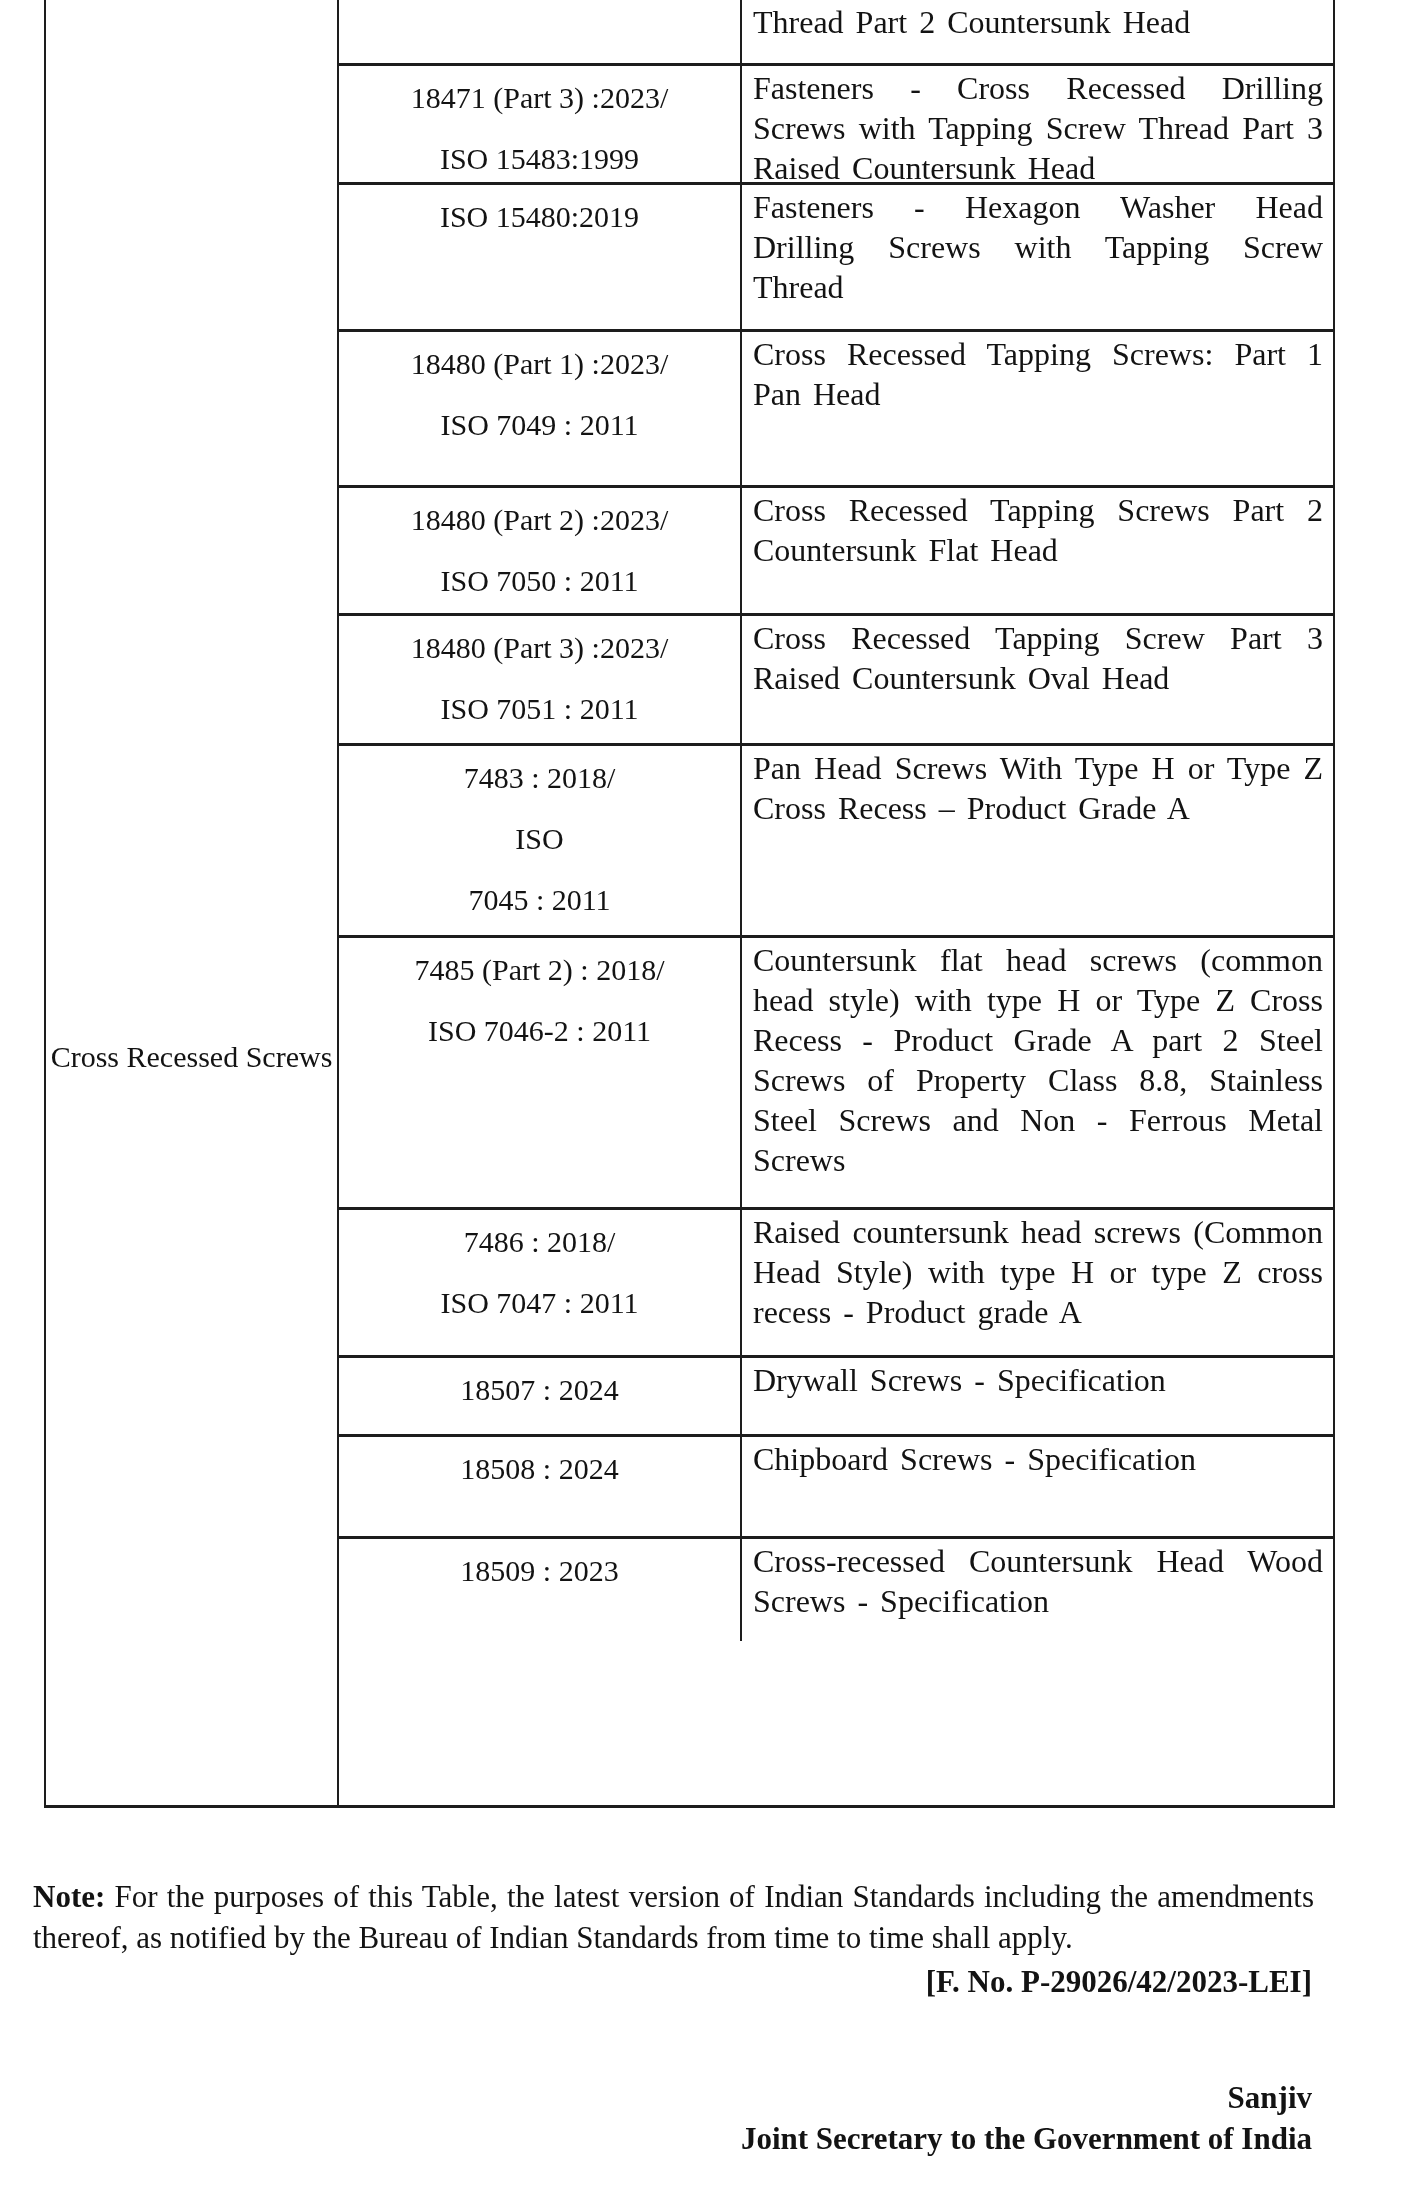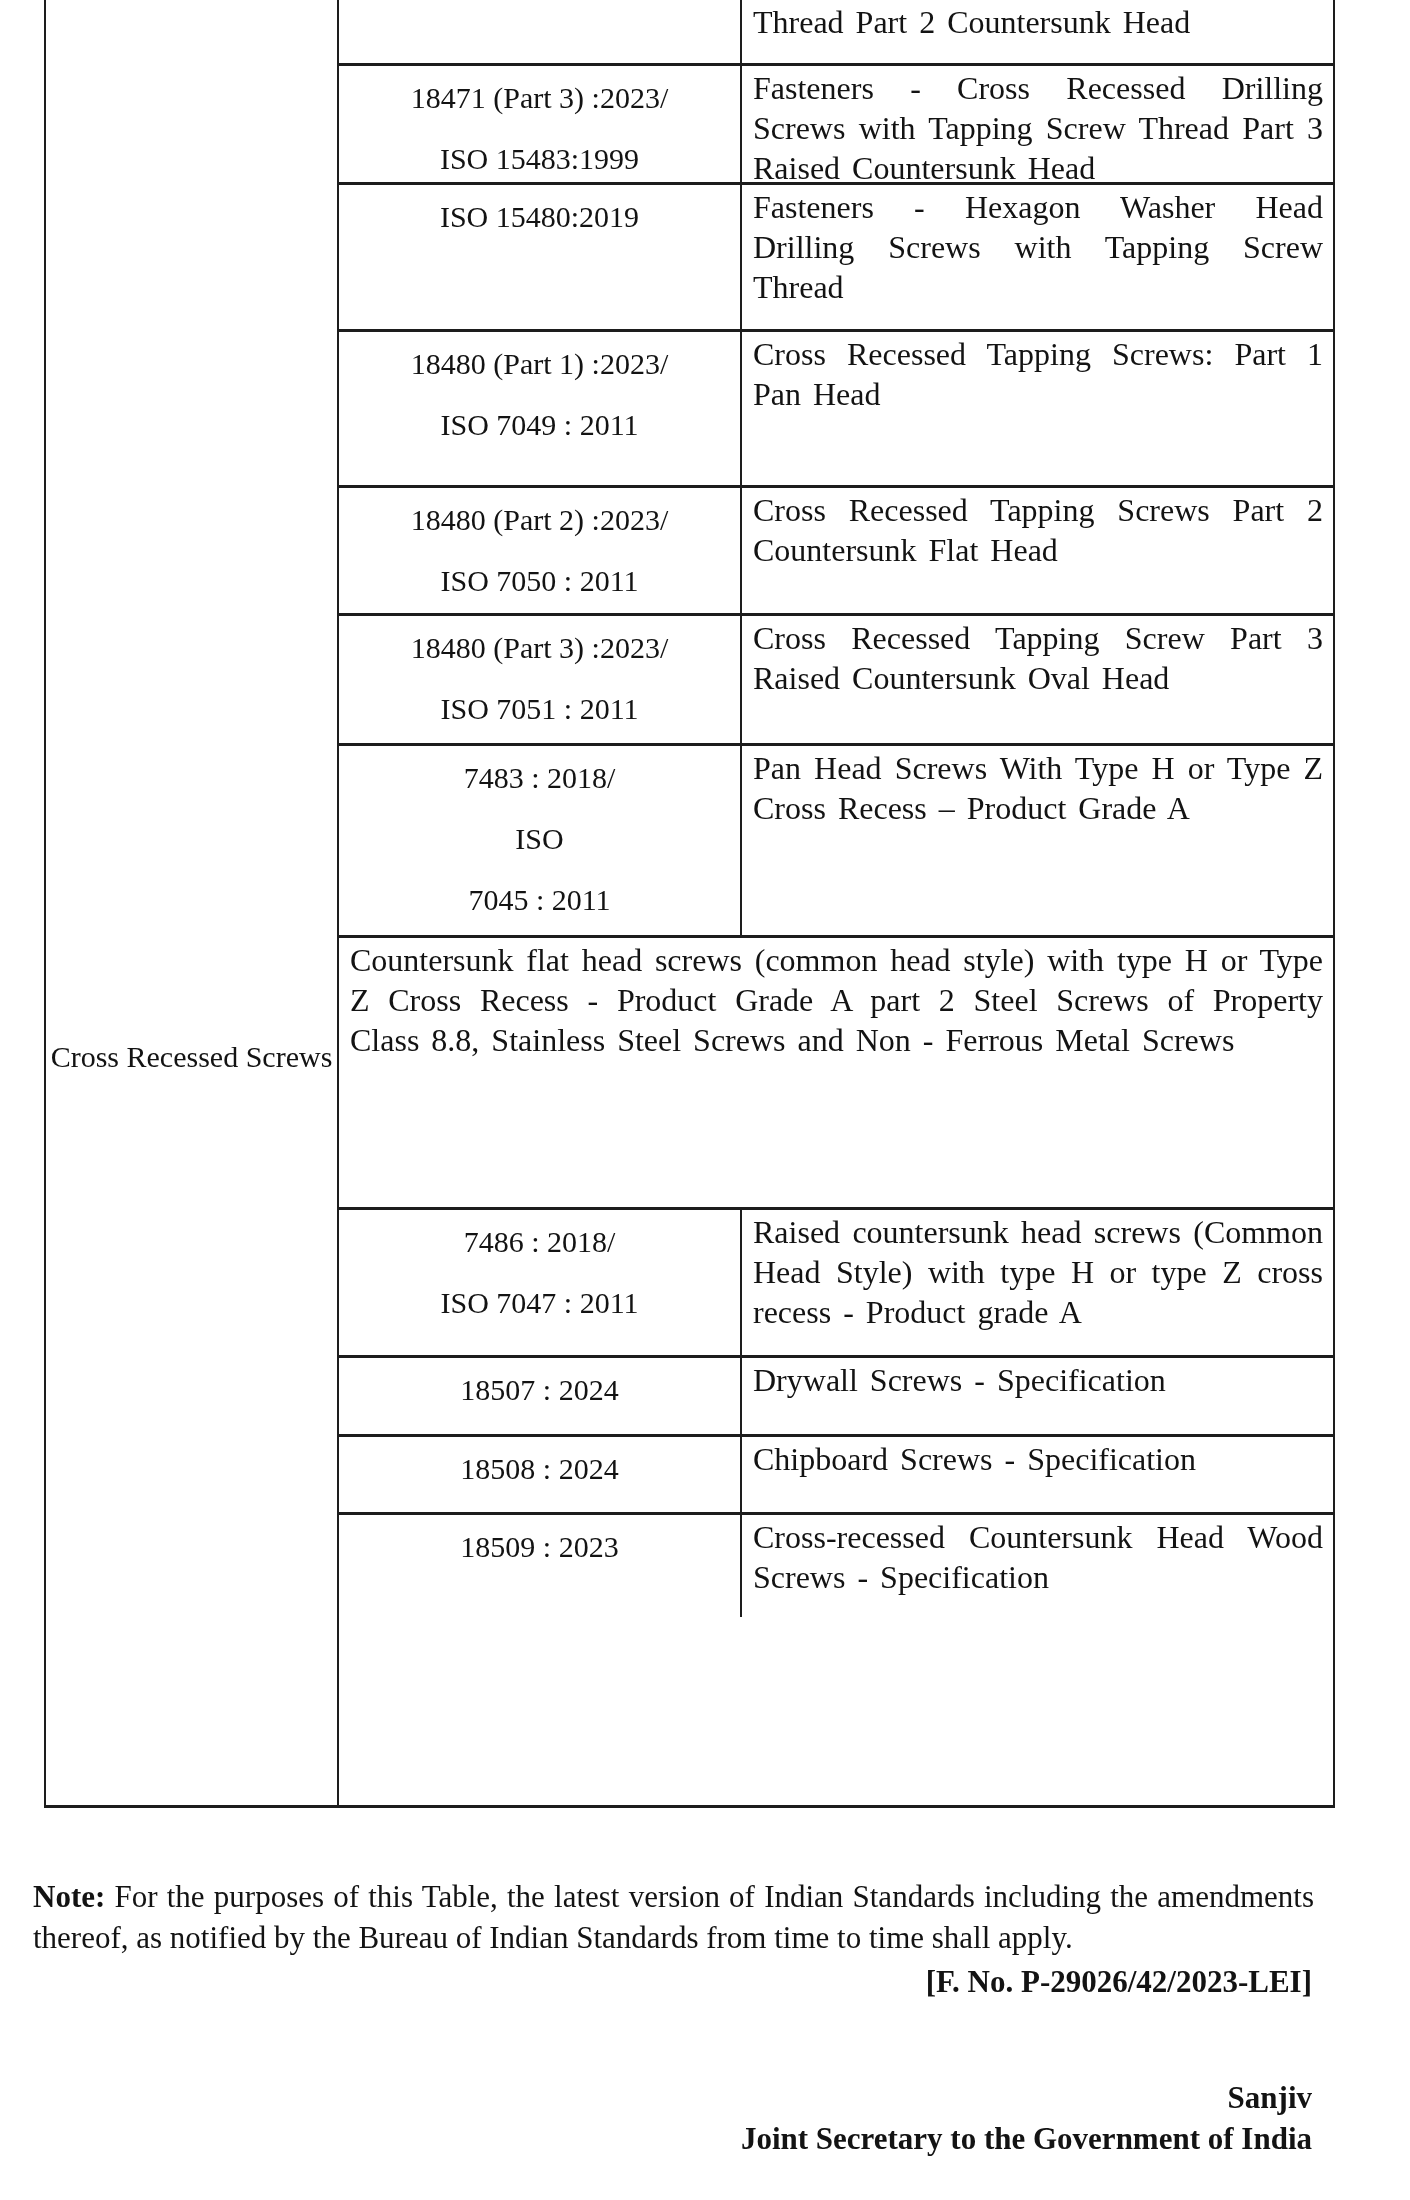--- a/index.html
+++ b/index.html
@@ -21,21 +21,21 @@
   }
   .cat-label{
     position:absolute;top:1036px;left:0;right:0;
     text-align:center;font-size:30px;line-height:41px;
   }
   .rows-col{flex:1;display:flex;flex-direction:column;}
   .row{display:flex;box-sizing:border-box;overflow:hidden;}
   .row + .row{border-top:3px solid #1d1d1d;}
   .r0{height:63px;}  .r1{height:119px;} .r2{height:147px;} .r3{height:156px;}
   .r4{height:128px;} .r5{height:130px;} .r6{height:192px;justify-content:flex-end;} .r7{height:186px;}
-  .r8{height:272px;} .r9{height:148px;} .r10{height:79px;} .r11{height:78px;}
+  .r8{height:272px;} .r9{height:148px;} .r10{height:79px;} .r11{height:102px;}
   .r12{height:105px;}
   .c-is{
     width:403px;flex:0 0 403px;box-sizing:border-box;
     border-right:2px solid #1d1d1d;
     text-align:center;font-size:30px;line-height:61px;
     padding-top:1px;overflow:hidden;
   }
   .c-desc{
     flex:1;box-sizing:border-box;
     padding:2px 10px 0 11px;
@@ -116,20 +116,24 @@
         <div class="c-is">
           <div>7483 : 2018/</div>
           <div>ISO</div>
           <div>7045 : 2011</div>
         </div>
         <div class="c-desc"><span>Pan Head Screws With Type H or Type Z Cross Recess – Product Grade A</span></div>
       </div>
 
 
       <div class="row r8">
+        <div class="c-is">
+          <div>7485 (Part 2) : 2018/</div>
+          <div>ISO 7046-2 : 2011</div>
+        </div>
         <div class="c-desc"><span>Countersunk flat head screws (common head style) with type H or Type Z Cross Recess - Product Grade A part 2 Steel Screws of Property Class 8.8, Stainless Steel Screws and Non - Ferrous Metal Screws</span></div>
       </div>
 
       <div class="row r9">
         <div class="c-is">
           <div>7486 : 2018/</div>
           <div>ISO 7047 : 2011</div>
         </div>
         <div class="c-desc"><span>Raised countersunk head screws (Common Head Style) with type H or type Z cross recess - Product grade A</span></div>
       </div>

